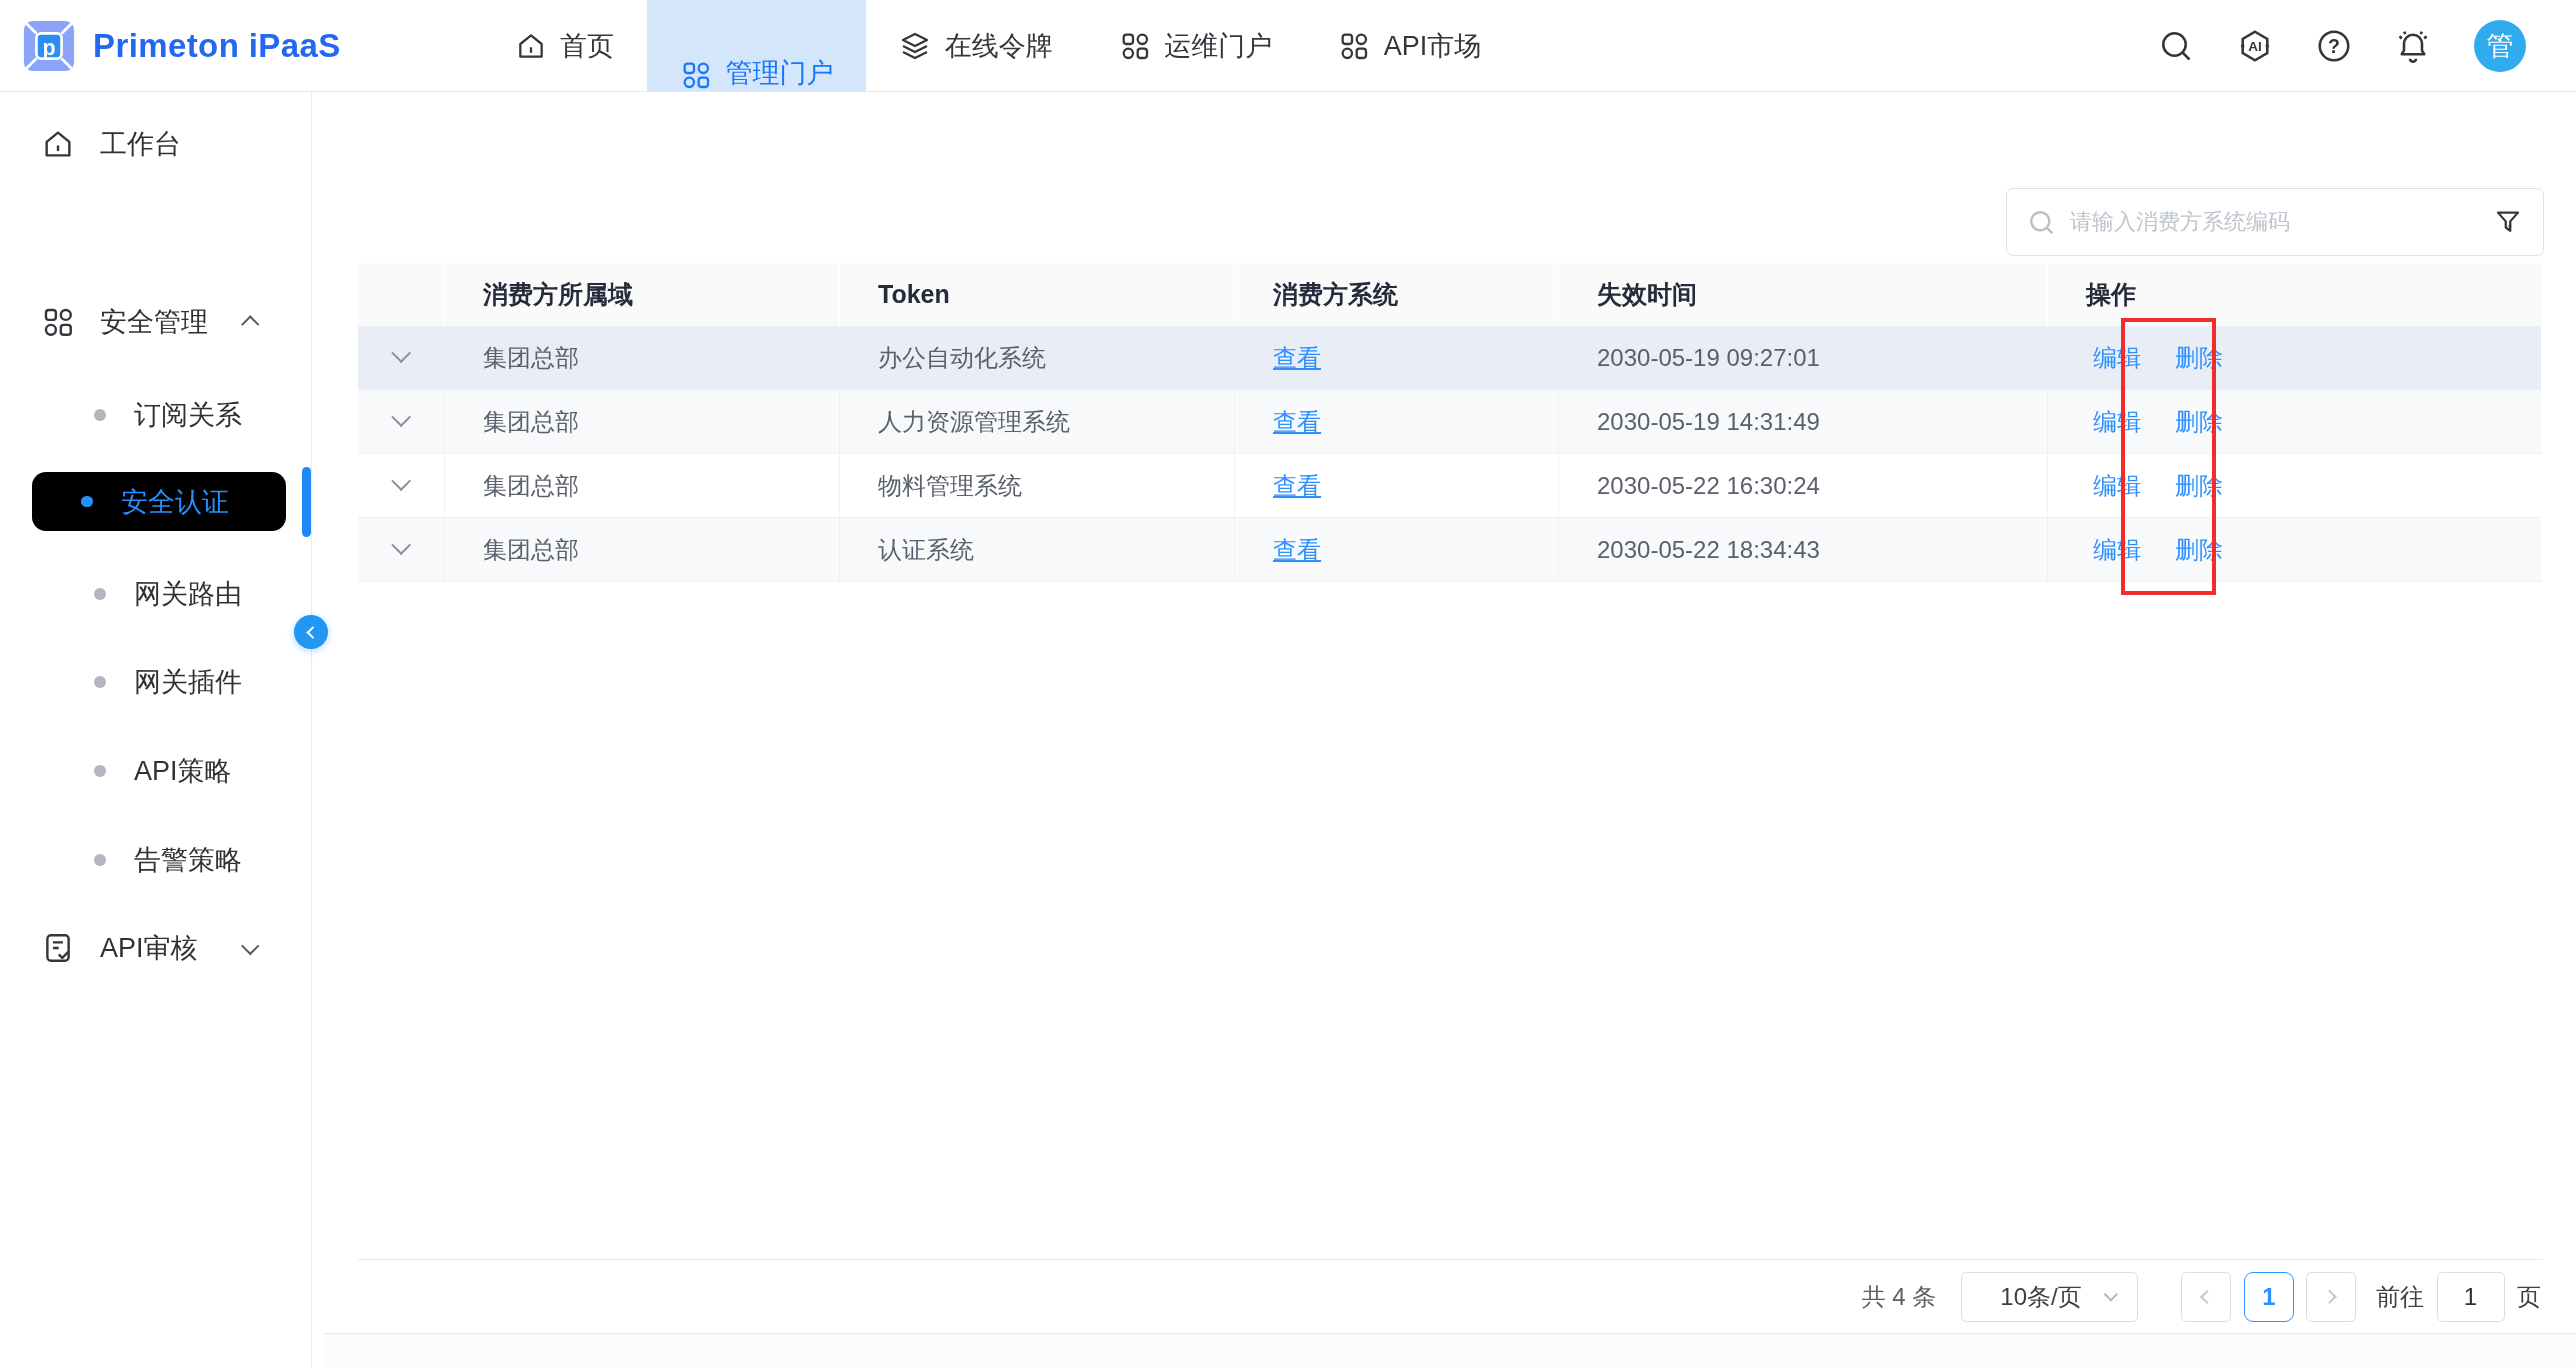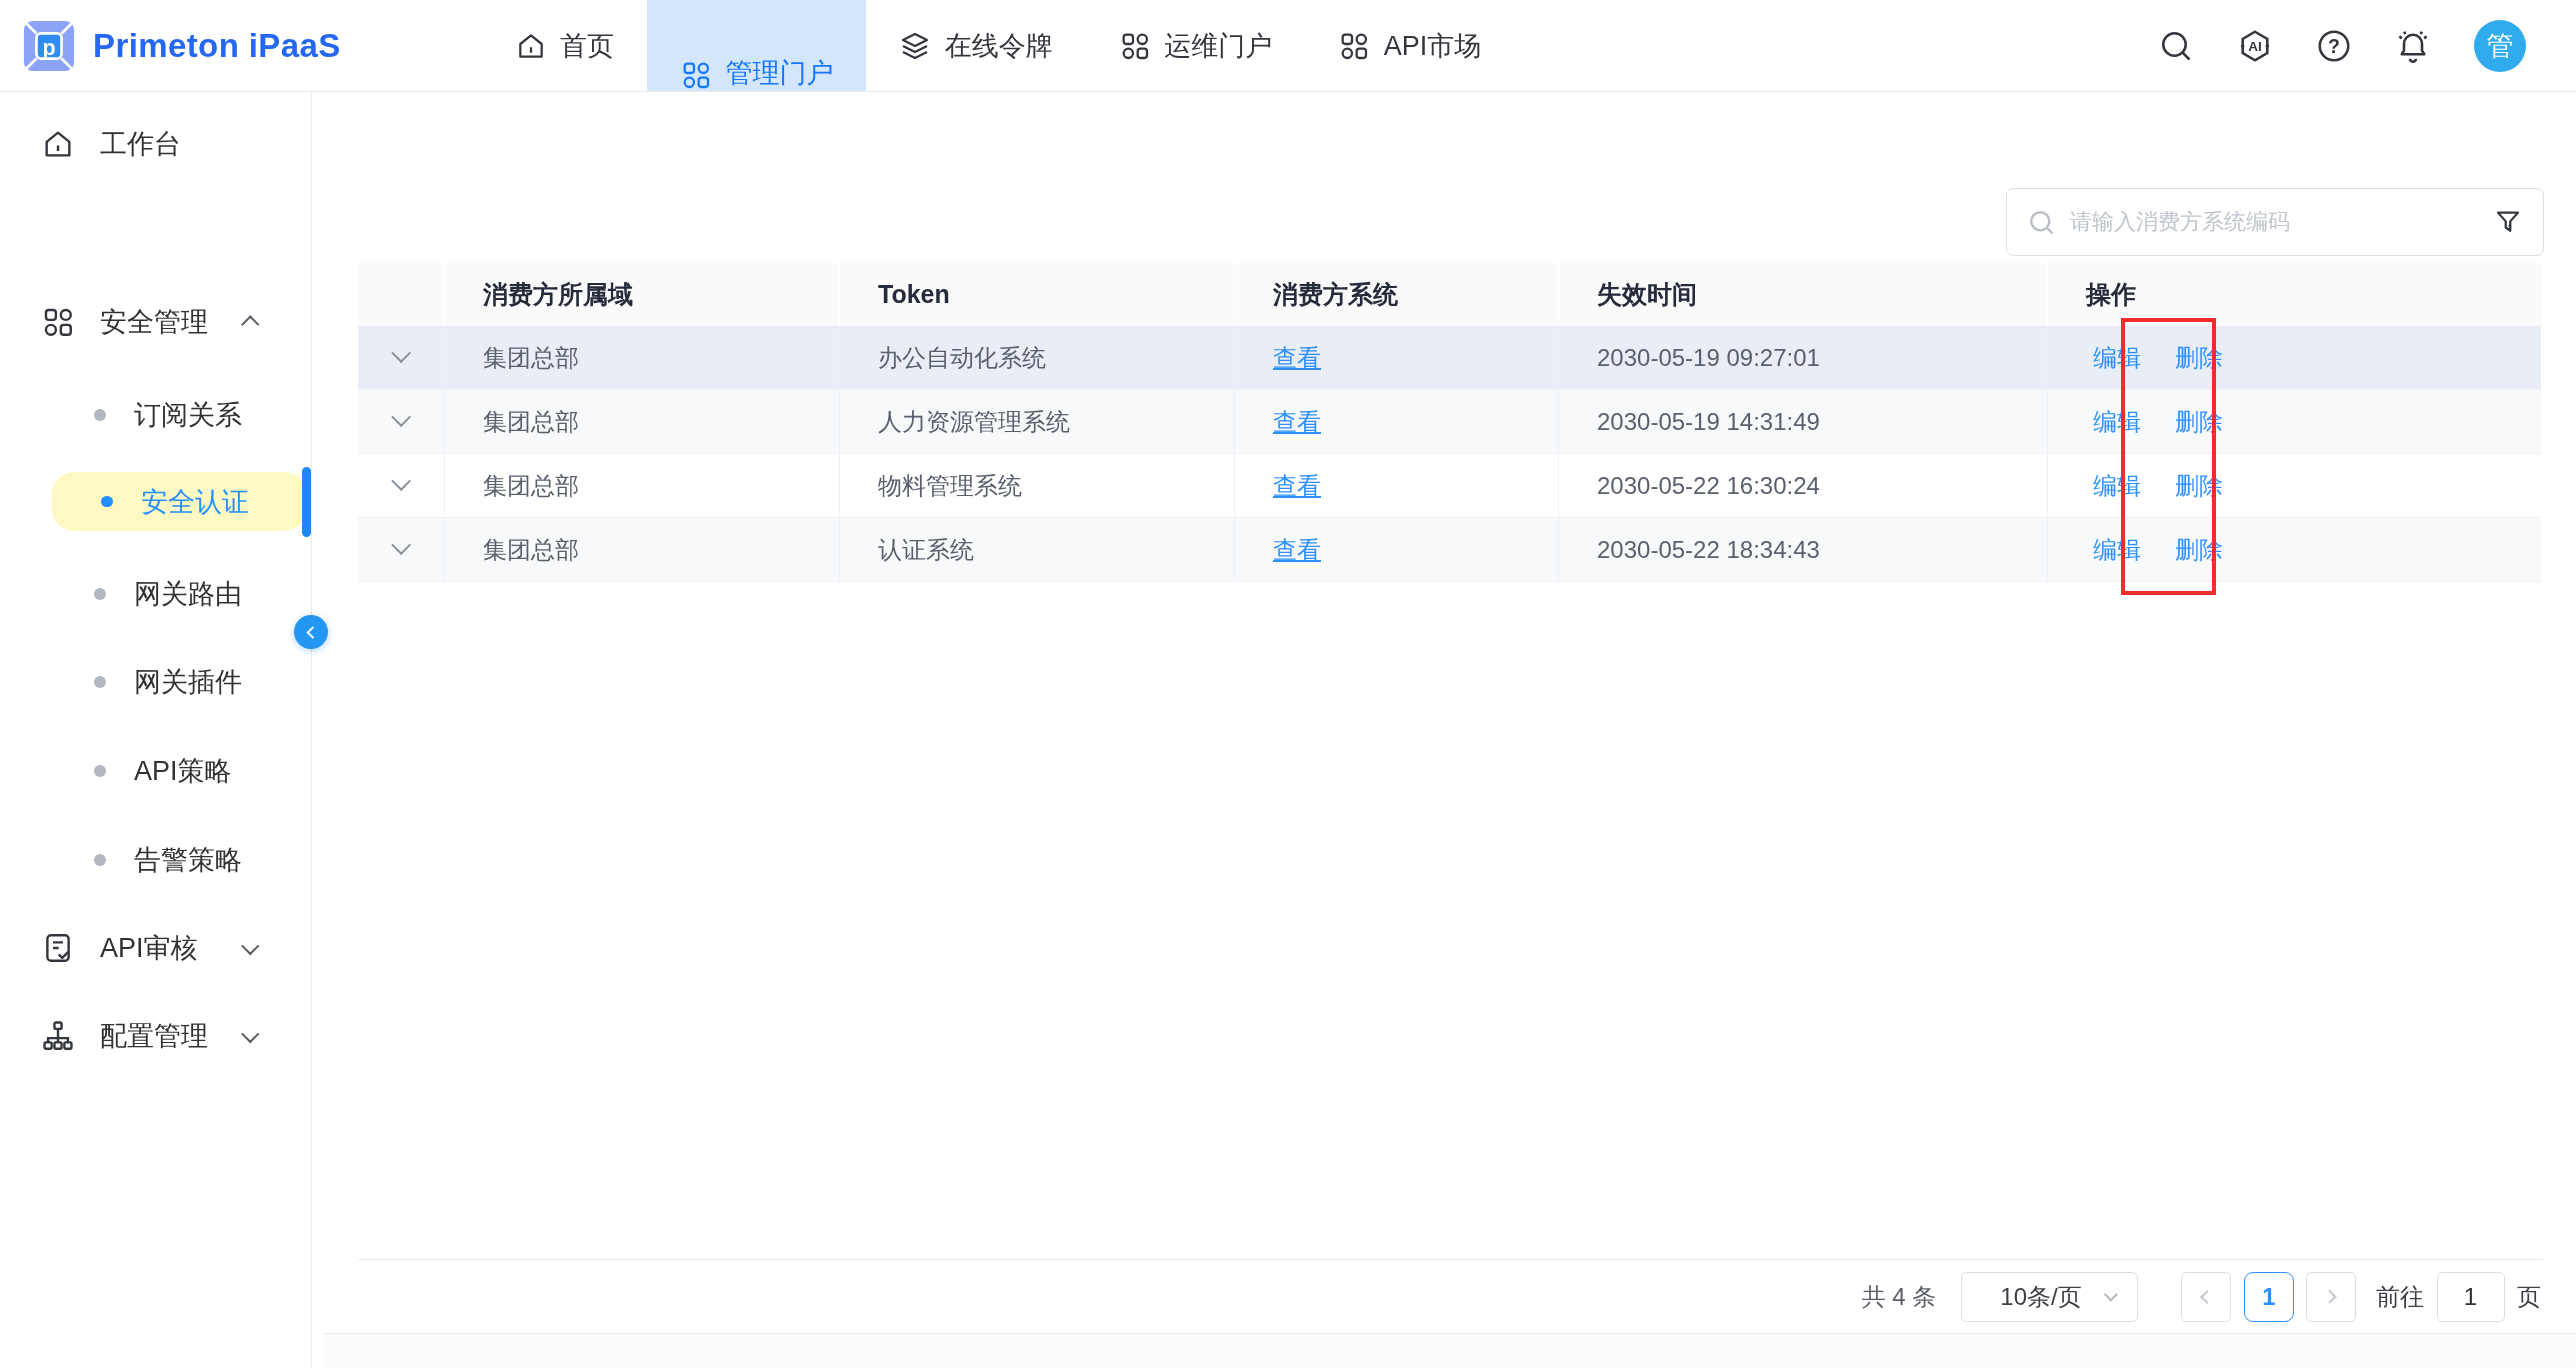--- a/index.html
+++ b/index.html
@@ -31,21 +31,21 @@
   .side-item svg { position:absolute; left:41px; width:34px; height:34px; stroke:#33363c; fill:none; stroke-width:1.7; }
   .side-label { position:absolute; left:100px; }
   .chev { display:inline-block; width:12.5px; height:12.5px; border-right:2.7px solid #565b63; border-bottom:2.7px solid #565b63; }
   .chev.down { transform:rotate(45deg) translate(-1.8px,-1.8px); }
   .chev.up   { transform:rotate(-135deg) translate(-1.8px,-1.8px); }
   .side-chev { position:absolute; right:55px; }
   .sub-item { position:absolute; left:0; width:100%; height:50px; display:flex; align-items:center;
               font-size:27px; color:#303133; cursor:pointer; }
   .sub-dot { position:absolute; left:94px; width:11.6px; height:11.6px; border-radius:50%; background:#b3b7bf; }
   .sub-label { position:absolute; left:134px; }
-  .sub-item.selected { left:52px; width:254px; height:59px; background:#fef9c3; border-radius:22px; color:#2490fe; }
+  .sub-item.selected { left:32px; width:254px; height:59px; background:#000000; border-radius:14px; color:#2490fe; }
   .sub-item.selected .sub-dot { left:49px; background:#2490fe; }
   .sub-item.selected .sub-label { left:89px; }
   .accent-bar { position:absolute; right:0; top:375px; width:9px; height:70px; background:#1e88f7; border-radius:5.4px; }
   .collapse-btn { position:absolute; right:-17px; top:523px; width:34px; height:34px; border-radius:50%;
                   background:#2196f3; border:none; display:flex; align-items:center; justify-content:center;
                   cursor:pointer; z-index:40; box-shadow:0 1.8px 7.2px rgba(30,136,247,.35); }
   .collapse-btn .chevl { width:9px; height:9px; border-left:2.7px solid #fff; border-bottom:2.7px solid #fff;
                          transform:rotate(45deg) translate(0.9px,-0.9px); }
 
   
@@ -246,31 +246,20 @@
   <div class="side-item" style="top:829px">
     <svg viewBox="0 0 24 24">
         <rect x="4.5" y="3" width="15" height="18" rx="2.5"></rect>
         <path d="M8.5 8 h7 M8.5 12 h4"></path>
         <path d="M12.5 16.5 l2.5 2.5 L19.5 14.5" stroke-linejoin="round"></path>
       </svg>
     <span class="side-label">API审核</span>
     <span class="side-chev chev down"></span>
   </div>
 
-  <div class="side-item" style="top:917px">
-    <svg viewBox="0 0 24 24">
-        <rect x="9.5" y="2.5" width="5" height="4.5" rx="1"></rect>
-        <rect x="2.5" y="16.5" width="5" height="4.5" rx="1"></rect>
-        <rect x="9.5" y="16.5" width="5" height="4.5" rx="1"></rect>
-        <rect x="16.5" y="16.5" width="5" height="4.5" rx="1"></rect>
-        <path d="M12 7 v4.5 M5 16.5 v-3 h14 v3 M12 11.5 v5"></path>
-      </svg>
-    <span class="side-label">配置管理</span>
-    <span class="side-chev chev down"></span>
-  </div>
 
   <button class="collapse-btn">
     <span class="chevl"></span>
   </button>
 </aside>
 
 <main class="content">
 
   <div class="searchbox">
     <svg class="mag" viewBox="0 0 24 24">

